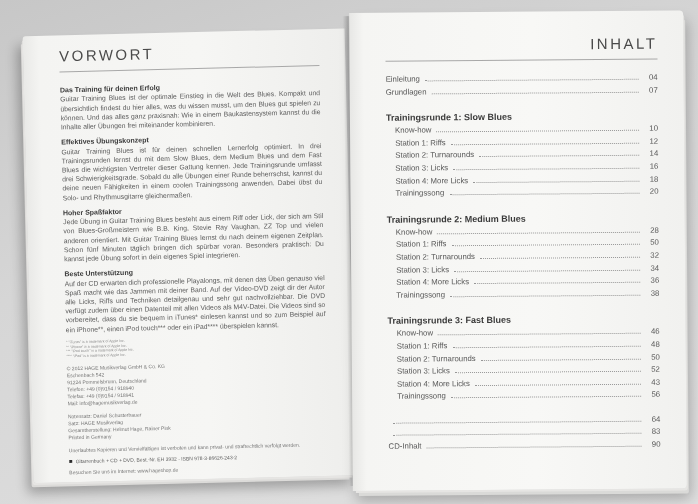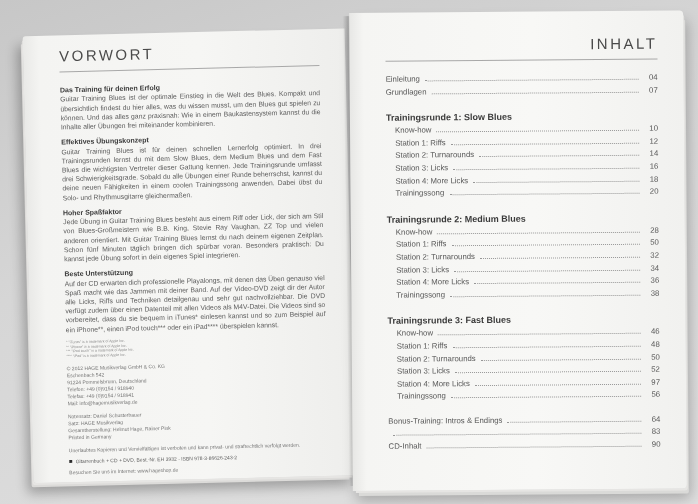--- a/index.html
+++ b/index.html
@@ -244,31 +244,30 @@
 
         <div class="toc-row sub">
           <span class="toc-label">Station 3: Licks</span>
           <span class="toc-leader"></span>
           <span class="toc-page">52</span>
         </div>
 
         <div class="toc-row sub">
           <span class="toc-label">Station 4: More Licks</span>
           <span class="toc-leader"></span>
-          <span class="toc-page">97</span>
+          <span class="toc-page">43</span>
         </div>
 
         <div class="toc-row sub">
           <span class="toc-label">Trainingssong</span>
           <span class="toc-leader"></span>
           <span class="toc-page">56</span>
         </div>
 
         <div class="toc-row entry gap-before">
-          <span class="toc-label">Bonus-Training: Intros &amp; Endings</span>
           <span class="toc-leader"></span>
           <span class="toc-page">64</span>
         </div>
 
         <div class="toc-row entry">
           <span class="toc-leader"></span>
           <span class="toc-page">83</span>
         </div>
 
         <div class="toc-row entry">

